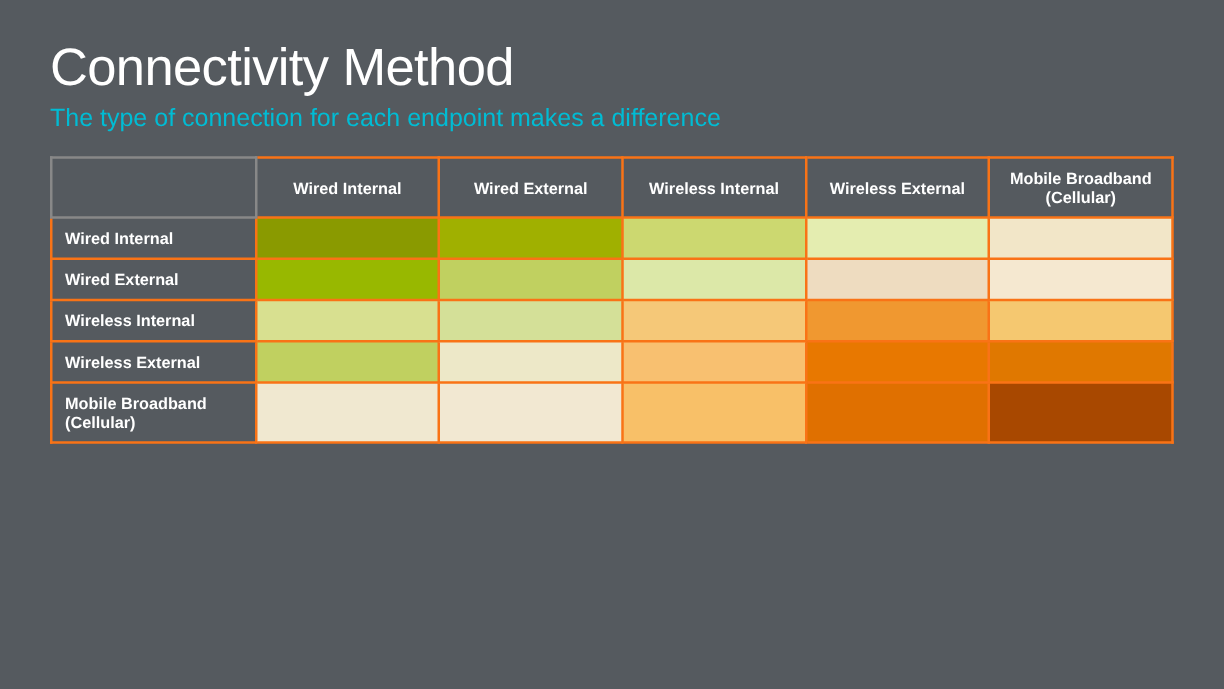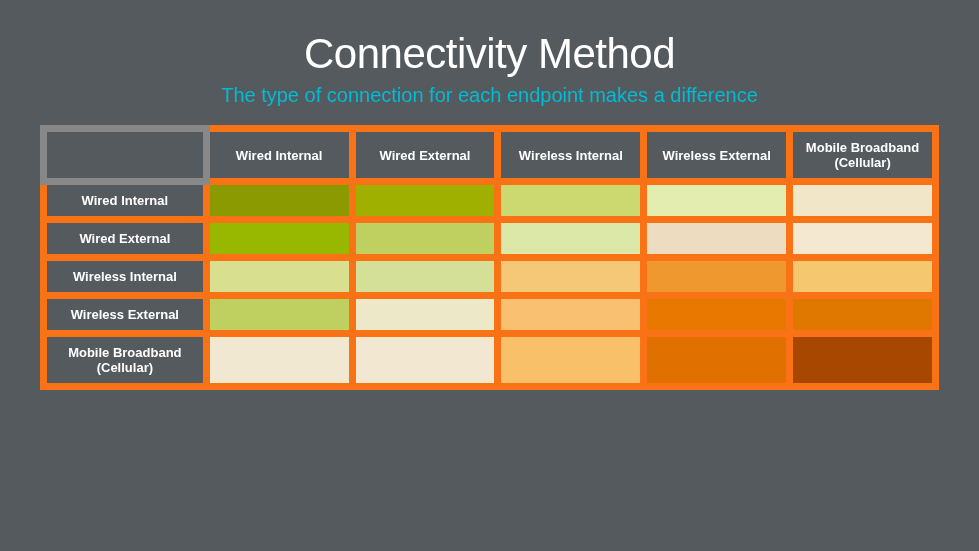--- a/index.html
+++ b/index.html
@@ -1,15 +1,15 @@
 <!DOCTYPE html>
 <html><head>
   <meta charset="utf-8">
   <style>
-    * { margin: 0; padding: 0; box-sizing: border-box; text-align: center; }
+    * { margin: 0; padding: 0; box-sizing: border-box; }
     body {
       width: 979px;
       height: 551px;
       background-color: #555a5f;
       font-family: 'Segoe UI', Arial, sans-serif;
       color: white;
       overflow: hidden;
     }
     .page {
       width: 979px;
@@ -33,21 +33,21 @@
     }
     .table-wrapper {
       flex: 1;
     }
     table {
       border-collapse: collapse;
       width: 100%;
       table-layout: fixed;
     }
     th, td {
-      border: 7px solid #f97316;
+      border: 2px solid #f97316;
       padding: 8px 10px;
       font-size: 13px;
       font-weight: 600;
       vertical-align: middle;
     }
     th {
       background-color: #555a5f;
       color: white;
       font-weight: 600;
       font-size: 13px;

